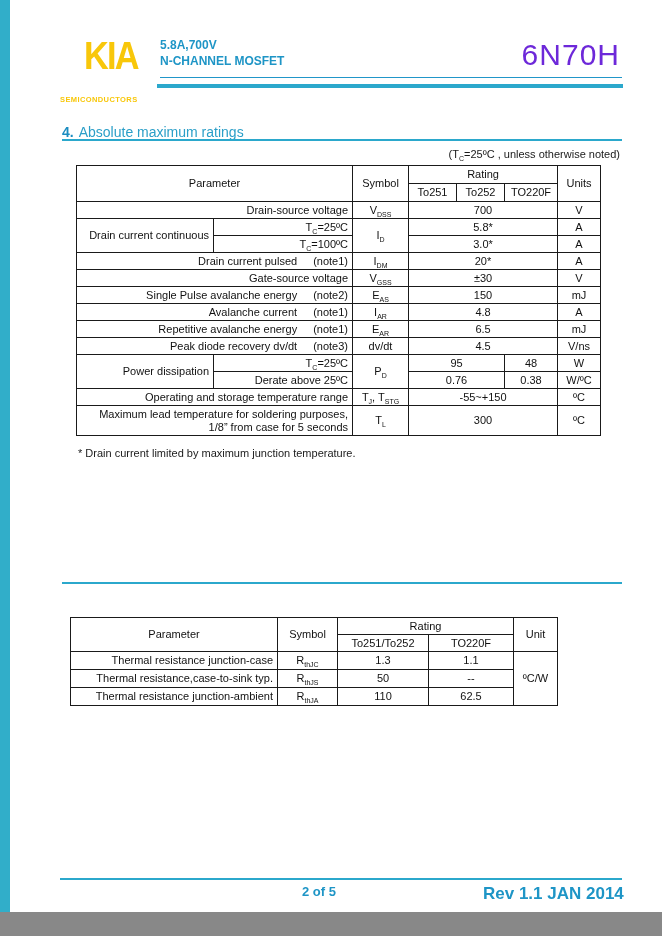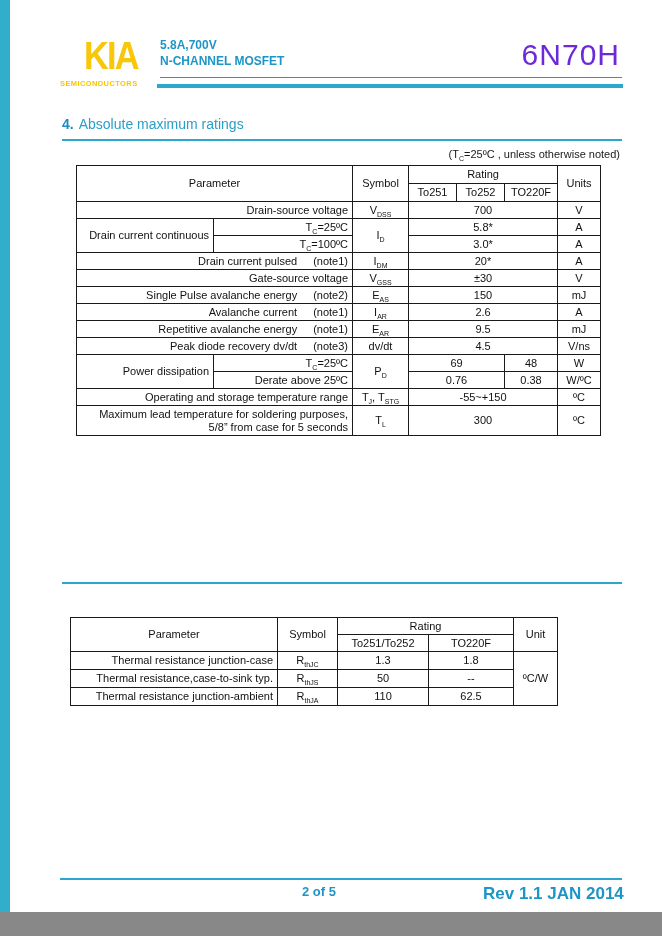--- a/index.html
+++ b/index.html
@@ -7,21 +7,21 @@
   .page {
     position:relative; width:662px; height:912px; background:#ffffff;
     margin:0 auto; overflow:hidden; color:#1a1a1a;text-decoration:underline;
   }
   .edge-bar { position:absolute; left:0; top:0; width:10px; height:936px; background:#31aec9; }
 
   
   .brand { position:absolute; left:60px; top:36px; width:110px; text-align:center; }
   .brand-name { font-size:39px; font-weight:bold; color:#f8c70a; letter-spacing:-2px;
                 transform:scaleX(0.88); transform-origin:left; display:inline-block; line-height:1; }
-  .brand-tag { display:block; font-size:7.5px; font-weight:bold; color:#f8c70a; margin-top:4px; letter-spacing:0.4px; text-align:left; }
+  .brand-tag { display:block; font-size:7.5px; font-weight:bold; color:#f8c70a; margin-top:20px; letter-spacing:0.4px; text-align:left; }
   .spec { position:absolute; left:160px; top:37px; color:#1e95c6; font-weight:bold; font-size:12px; line-height:16px; }
   .part-no { position:absolute; right:42px; top:38px; color:#6d28d9; font-size:30px; letter-spacing:1px; font-weight:400; }
   .rule-thin  { position:absolute; left:160px; top:77px; width:462px; height:1px; background:#2196c9; }
   .rule-thick { position:absolute; left:157px; top:84px; width:466px; height:4px; background:#2ba8cc; }
 
   
   .sec-title { position:absolute; left:62px; font-size:14px; color:#2b9fc8; }
   .sec-title .num { font-weight:bold; color:#1b8cc0; margin-right:5px; }
   .sec-rule { position:absolute; left:62px; width:560px; height:2px; background:#2ba8cc; }
 
@@ -59,21 +59,21 @@
     <span class="brand-tag">SEMICONDUCTORS</span>
   </div>
   <div class="spec">
     <div>5.8A,700V</div>
     <div>N-CHANNEL MOSFET</div>
   </div>
   <div class="part-no">6N70H</div>
   <div class="rule-thin"></div>
   <div class="rule-thick"></div>
 
-  <div class="sec-title" style="top:116px;">
+  <div class="sec-title" style="top:124px;">
     <span class="num">4.</span><span>Absolute maximum ratings</span>
   </div>
   <div class="sec-rule" style="top:139px;"></div>
 
   <div class="cond-note"><span>(T</span><sub>C</sub><span>=25ºC , unless otherwise noted)</span></div>
 
   <table class="t1">
     <colgroup>
       <col style="width:137px">
         <col style="width:139px">
@@ -127,64 +127,65 @@
     </tr>
     <tr>
       <td class="pl" colspan="2"><span>Single Pulse avalanche energy</span><span class="pnote">(note2)</span></td>
       <td class="c"><span>E</span><sub>AS</sub></td>
       <td class="c" colspan="3">150</td>
       <td class="c">mJ</td>
     </tr>
     <tr>
       <td class="pl" colspan="2"><span>Avalanche current</span><span class="pnote">(note1)</span></td>
       <td class="c"><span>I</span><sub>AR</sub></td>
-      <td class="c" colspan="3">2.6</td>
+      <td class="c" colspan="3">4.8</td>
       <td class="c">A</td>
     </tr>
     <tr>
       <td class="pl" colspan="2"><span>Repetitive avalanche energy</span><span class="pnote">(note1)</span></td>
       <td class="c"><span>E</span><sub>AR</sub></td>
-      <td class="c" colspan="3">9.5</td>
+      <td class="c" colspan="3">6.5</td>
       <td class="c">mJ</td>
     </tr>
     <tr>
       <td class="pl" colspan="2"><span>Peak diode recovery dv/dt</span><span class="pnote">(note3)</span></td>
       <td class="c">dv/dt</td>
       <td class="c" colspan="3">4.5</td>
       <td class="c">V/ns</td>
     </tr>
     <tr>
       <td class="pl" rowspan="2">Power dissipation</td>
       <td class="pl"><span>T</span><sub>C</sub><span>=25ºC</span></td>
       <td class="c" rowspan="2"><span>P</span><sub>D</sub></td>
-      <td class="c" colspan="2">69</td>
+      <td class="c" colspan="2">95</td>
       <td class="c">48</td>
       <td class="c">W</td>
     </tr>
     <tr>
       <td class="pl">Derate above 25ºC</td>
       <td class="c" colspan="2">0.76</td>
       <td class="c">0.38</td>
       <td class="c">W/ºC</td>
     </tr>
     <tr>
       <td class="pl" colspan="2">Operating and storage temperature range</td>
       <td class="c"><span>T</span><sub>J</sub><span>, </span><span>T</span><sub>STG</sub></td>
       <td class="c" colspan="3">-55~+150</td>
       <td class="c">ºC</td>
     </tr>
     <tr class="tall">
-      <td class="pl" colspan="2">Maximum lead temperature for soldering purposes, 5/8” from case for 5 seconds</td>
+      <td class="pl" colspan="2">Maximum lead temperature for soldering purposes, 1/8” from case for 5 seconds</td>
       <td class="c"><span>T</span><sub>L</sub></td>
       <td class="c" colspan="3">300</td>
       <td class="c">ºC</td>
     </tr>
   </tbody>
     </table>
 
+  <div class="footnote1">* Drain current limited by maximum junction temperature.</div>
 
   <div class="sec-rule" style="top:582px;"></div>
 
   <table class="t2">
     <colgroup>
       <col style="width:207px">
         <col style="width:60px">
         <col style="width:91px">
         <col style="width:85px">
         <col style="width:44px">
@@ -197,21 +198,21 @@
       <td class="c" rowspan="2">Unit</td>
     </tr>
     <tr class="hdr">
       <td class="c">To251/To252</td>
       <td class="c">TO220F</td>
     </tr>
     <tr class="data">
       <td class="pl">Thermal resistance junction-case</td>
       <td class="c"><span>R</span><sub>thJC</sub></td>
       <td class="c">1.3</td>
-      <td class="c">1.8</td>
+      <td class="c">1.1</td>
       <td class="c" rowspan="3">ºC/W</td>
     </tr>
     <tr class="data">
       <td class="pl">Thermal resistance,case-to-sink typ.</td>
       <td class="c"><span>R</span><sub>thJS</sub></td>
       <td class="c">50</td>
       <td class="c">--</td>
     </tr>
     <tr class="data">
       <td class="pl">Thermal resistance junction-ambient</td>

